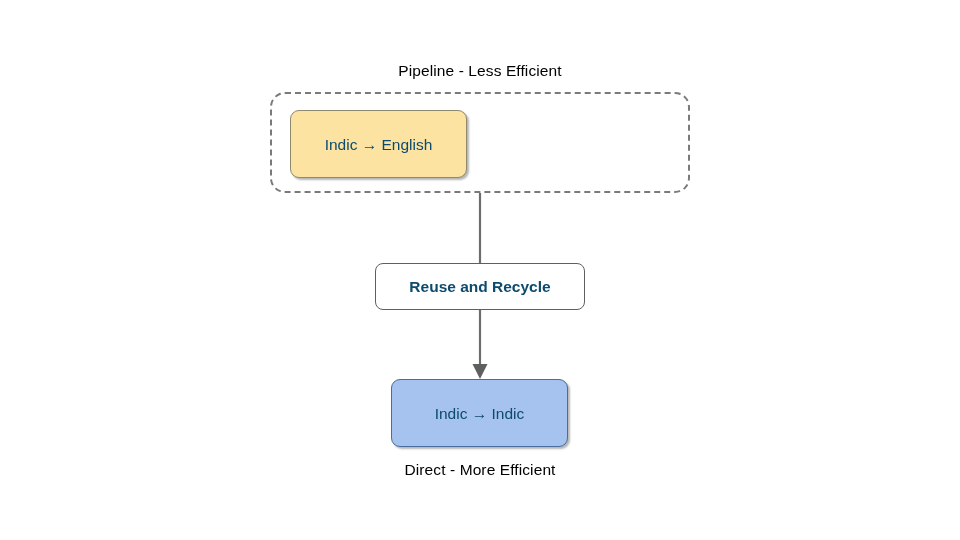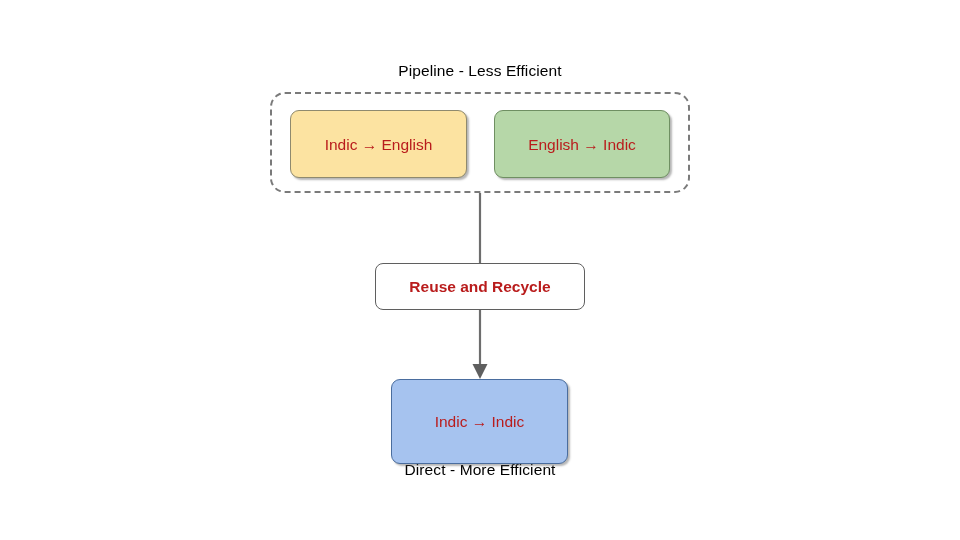--- a/index.html
+++ b/index.html
@@ -51,21 +51,21 @@
   
   .node {
     position: absolute;
     box-sizing: border-box;
     display: flex;
     align-items: center;
     justify-content: center;
     border-radius: 9px;
     font-size: 15.5px;
     line-height: 19px;
-    color: #b91c1c;
+    color: #0c4a6e;
     white-space: nowrap;
     text-align: center;
   }
   .node.shadowed {
     box-shadow: 2px 2px 2px rgba(80, 80, 80, 0.42);
   }
 
   #node-indic-english {
     left: 290px;
     top: 110px;
@@ -90,21 +90,21 @@
     background: #ffffff;
     border: 1.2px solid #5f5f5f;
     border-radius: 8px;
     z-index: 4;
     font-weight: bold;
   }
   #node-indic-indic {
     left: 391px;
     top: 379px;
     width: 177px;
-    height: 85px;
+    height: 68px;
     background: #a6c3ef;
     border: 1.6px solid #4a6d9e;
     z-index: 3;
   }
 
   
   #connector {
     position: absolute;
     left: 0;
     top: 0;
@@ -125,23 +125,20 @@
 
   <svg id="connector" viewBox="0 0 960 540" xmlns="http://www.w3.org/2000/svg">
     <line x1="480" y1="193" x2="480" y2="371" stroke="#6d6d6d" stroke-width="2.2"></line>
     <polygon points="480,379 472.5,364 487.5,364" fill="#5f5f5f"></polygon>
   </svg>
 
   <div class="node shadowed" id="node-indic-english">
     <span>Indic → English</span>
   </div>
 
-  <div class="node shadowed" id="node-english-indic">
-    <span>English → Indic</span>
-  </div>
 
   <div class="node" id="node-reuse-recycle">
     <span>Reuse and Recycle</span>
   </div>
 
   <div class="node shadowed" id="node-indic-indic">
     <span>Indic → Indic</span>
   </div>
 
   <div class="caption" id="direct-caption">Direct - More Efficient</div>

